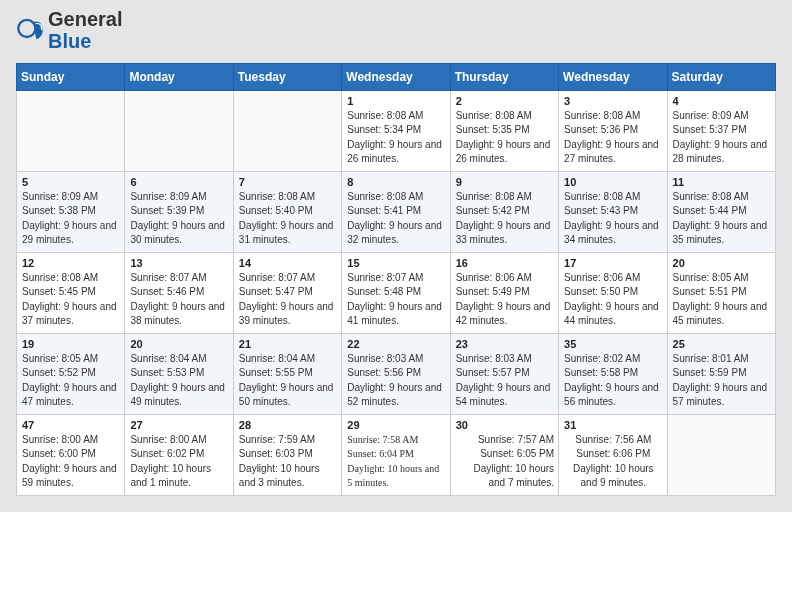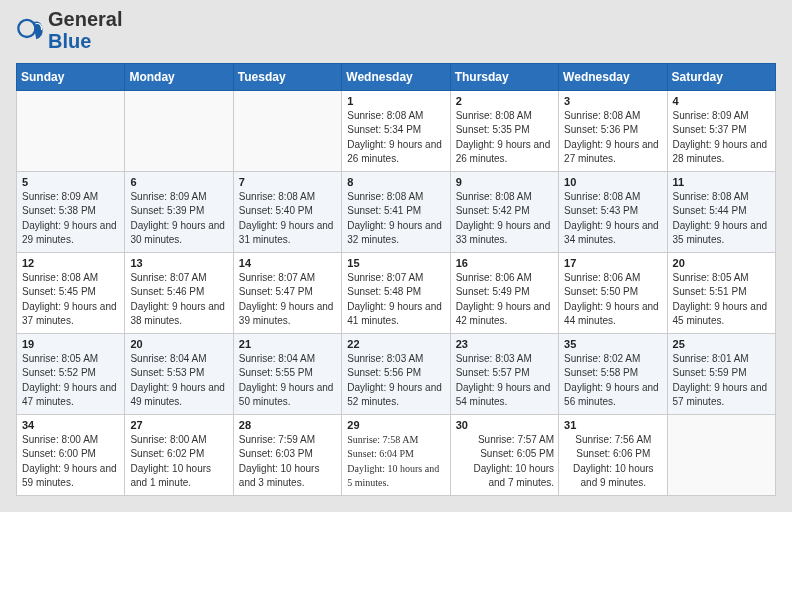--- a/index.html
+++ b/index.html
@@ -283,21 +283,21 @@
           </td>
           <td>
             <div class="day-number">25</div>
             <div class="day-info" style="white-space: pre-line;">Sunrise: 8:01 AM
 Sunset: 5:59 PM
 Daylight: 9 hours and 57 minutes.</div>
           </td>
         </tr>
         <tr>
           <td>
-            <div class="day-number">34</div>
+            <div class="day-number">47</div>
             <div class="day-info" style="white-space: pre-line;">Sunrise: 8:00 AM
 Sunset: 6:00 PM
 Daylight: 9 hours and 59 minutes.</div>
           </td>
           <td>
             <div class="day-number">27</div>
             <div class="day-info" style="white-space: pre-line;">Sunrise: 8:00 AM
 Sunset: 6:02 PM
 Daylight: 10 hours and 1 minute.</div>
           </td>

